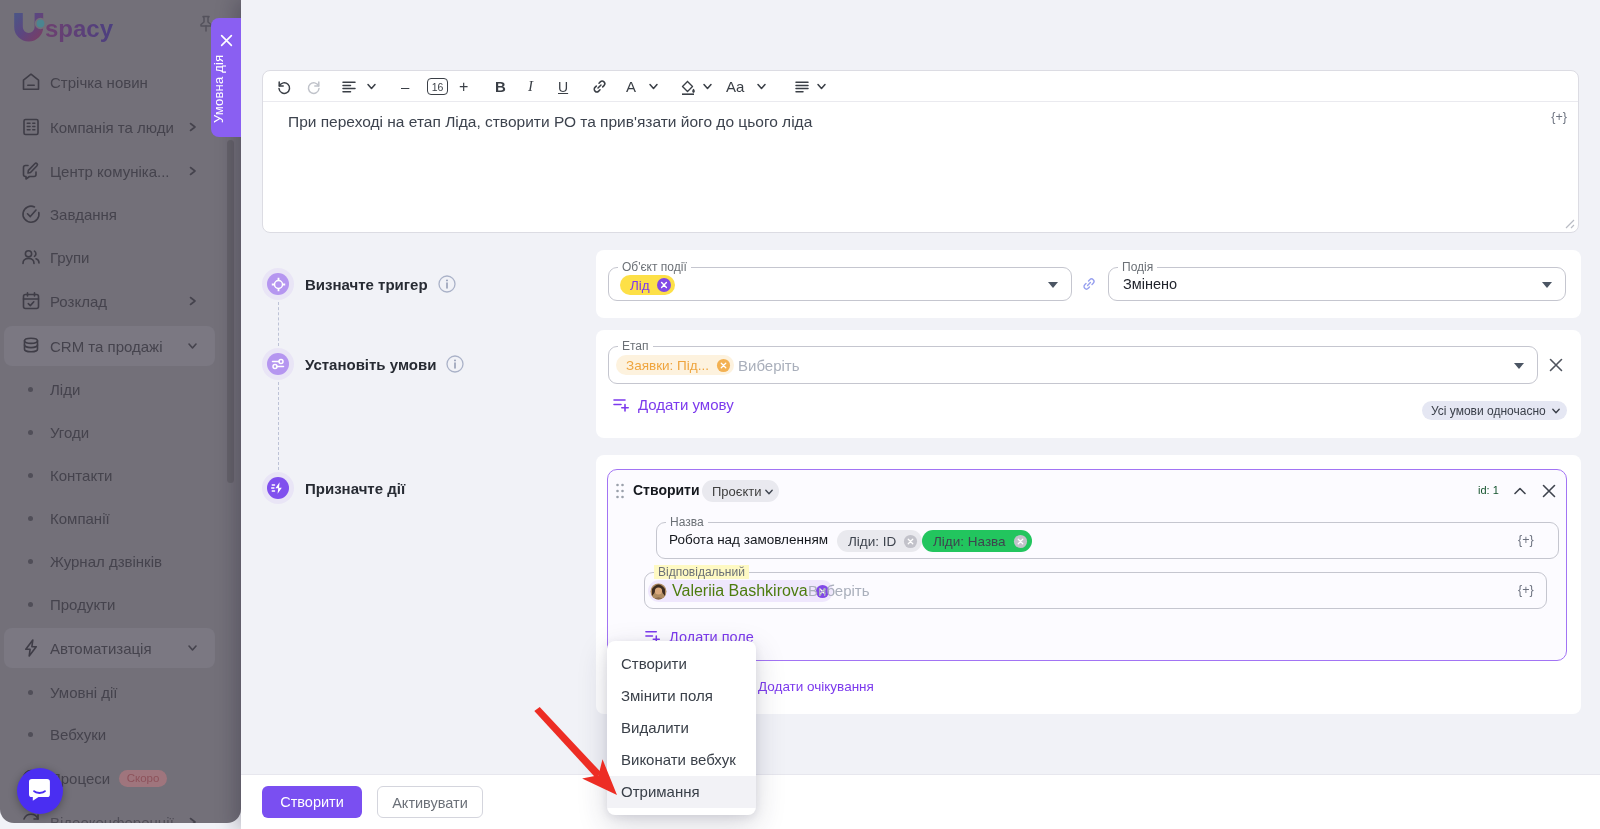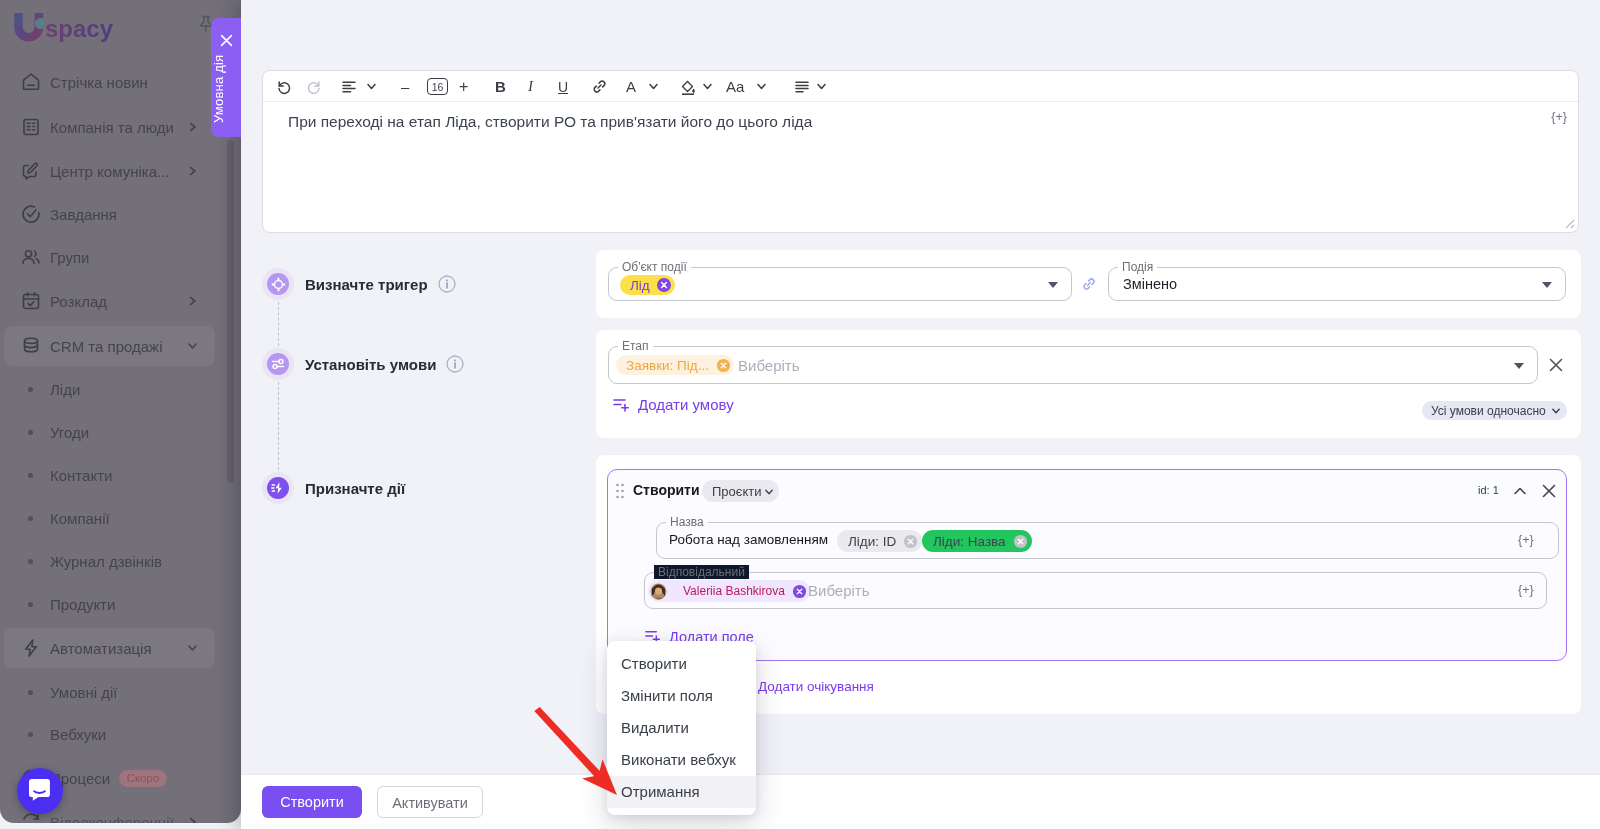--- a/index.html
+++ b/index.html
@@ -469,36 +469,36 @@
                 <span style="color:#3e444e;">Ліди: Назва</span>
                 <svg style="margin-left:7px;" width="15" height="15" viewBox="0 0 16 16">
                     <circle cx="8" cy="8" r="7" fill="#c2c2ca"></circle>
                     <path d="M5.6 5.6 L10.4 10.4 M10.4 5.6 L5.6 10.4" stroke="#fff" stroke-width="1.4" stroke-linecap="round"></path>
                   </svg>
               </div>
             </div>
             <div class="plus2" style="left:910px; top:63px;">{+}</div>
 
             <div class="ofield" style="left:36px; top:102px; width:903px; height:37px; background:#fcfbff;">
-              <div class="flabel" style="background:#0f172a;">Відповідальний</div>
+              <div class="flabel" style="background:#fef9c3;">Відповідальний</div>
               <div class="chip" style="left:3px; top:7px; height:22px; background:#efe7fd; padding:0 3px 0 2px;">
                 <svg width="17" height="17" viewBox="0 0 17 17">
                     <defs>
                       <clipPath id="avc">
                         <circle cx="8.5" cy="8.5" r="8"></circle>
                       </clipPath>
                     </defs>
                     <g clip-path="url(#avc)">
                       <rect width="17" height="17" fill="#b08c62"></rect>
                       <path d="M2 6 Q8.5 -3 15 6 L15 13 Q12 10 11.5 7 Q8.5 9 5.5 7 Q5 10 2 13 Z" fill="#3d2b20"></path>
                       <circle cx="8.5" cy="8" r="3.6" fill="#d9a87c"></circle>
                       <path d="M3 17 Q8.5 11.5 14 17 Z" fill="#8a6848"></path>
                     </g>
                   </svg>
-                <span style="color:#be185d; margin-left:16px; font-size:12px;">Valeriia Bashkirova</span>
+                <span style="color:#4d7c0f; margin-left:5px; font-size:16px;">Valeriia Bashkirova</span>
                 <svg style="margin-left:7px;" width="15" height="15" viewBox="0 0 16 16">
                     <circle cx="8" cy="8" r="7" fill="#8148e7"></circle>
                     <path d="M5.6 5.6 L10.4 10.4 M10.4 5.6 L5.6 10.4" stroke="#fff" stroke-width="1.4" stroke-linecap="round"></path>
                   </svg>
               </div>
               <div class="abs" style="left:163px; top:9px; font-size:15px; color:#a9afbb;">Виберіть</div>
             </div>
             <div class="plus2" style="left:910px; top:113px;">{+}</div>
 
             <div class="plink" style="left:36px; top:158px; height:17px; font-size:14.5px;">

